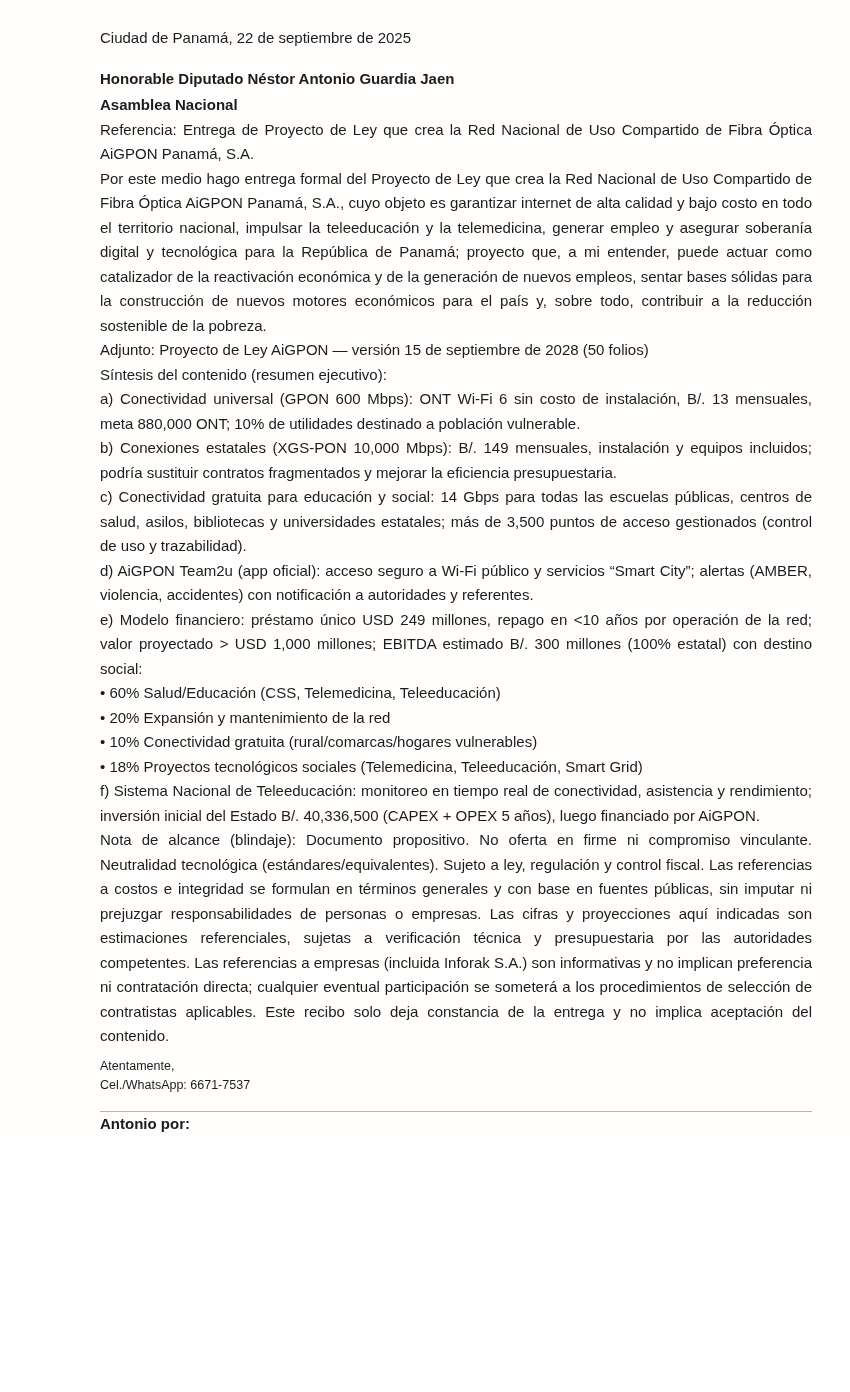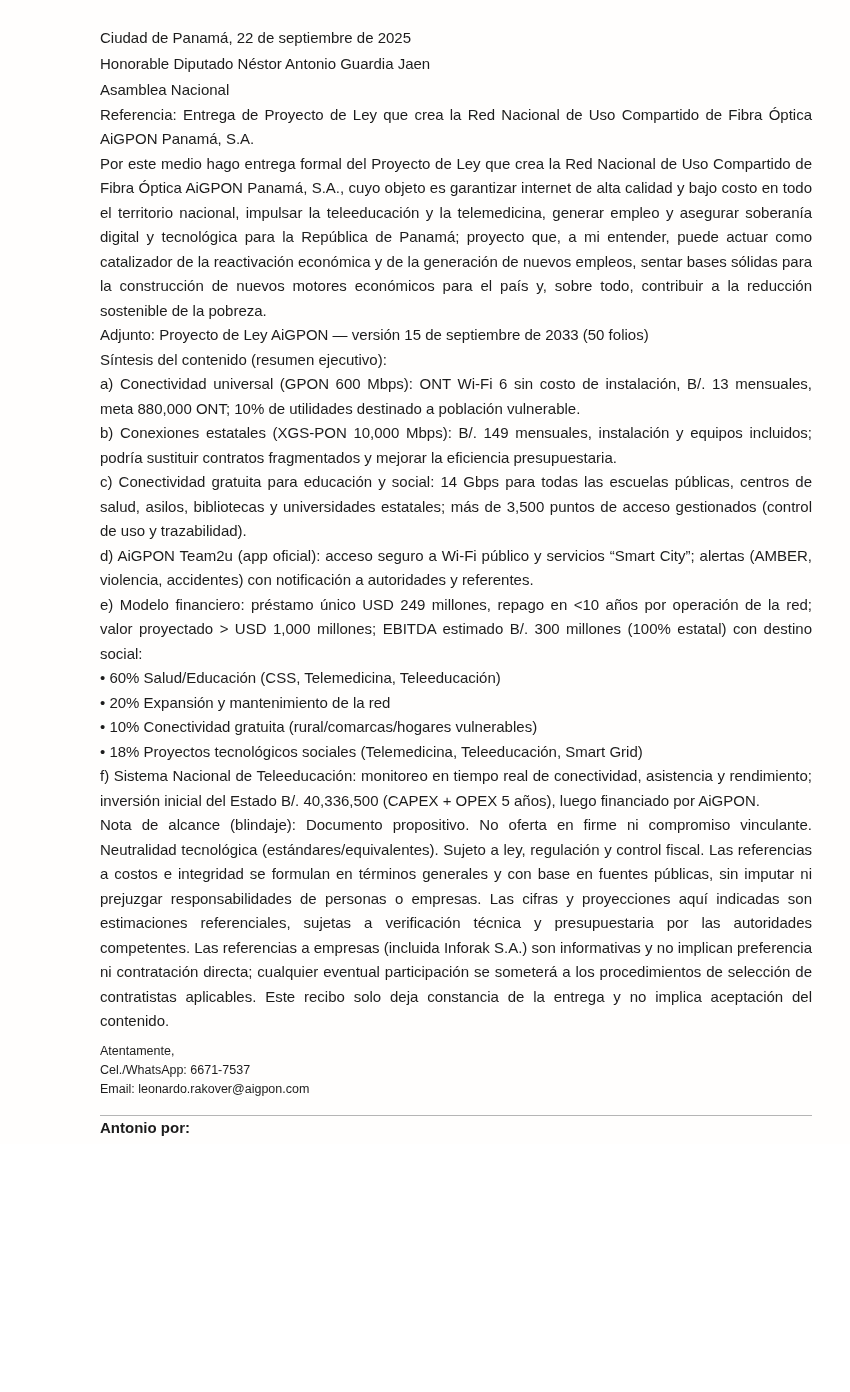--- a/index.html
+++ b/index.html
@@ -4,21 +4,21 @@
 <style>
   html,body{margin:0;padding:0;background:#ffffff;}
   .page{
     position:relative;width:850px;height:1144px;background:#fffefd;
     font-family:"Liberation Sans","DejaVu Sans",sans-serif;color:#1c1c1c;
     overflow:hidden;
   }
   .content{position:absolute;left:100px;top:26px;width:712px;}
   .content p{margin:0;font-size:15px;line-height:24.5px;}
   .justify{text-align:justify;}
-  .recipient{font-weight:normal;line-height:26px;font-size:15px;}
+  .recipient{margin-top:15px;font-weight:bold;line-height:26px;font-size:15px;}
   .mt-ref{margin-top:31px;}
   .mt-body{margin-top:21px;}
   .mt-attach{margin-top:21px;}
   .mt-intro{margin-top:25px;}
   .mt-note{margin-top:25px;}
   .sigblock{margin-top:8px;}
   .sigblock p{font-size:12.5px;line-height:19px;}
   .rule{margin:16px 0 0;border:none;border-top:1.5px solid #b5b5b5;width:100%;}
   .recibido{margin-top:16px;font-weight:bold;}
   .field-row{display:flex;align-items:flex-end;font-size:15px;line-height:26px;}
@@ -73,42 +73,41 @@
 
     <div class="recipient">
       <div>Honorable Diputado Néstor Antonio Guardia Jaen</div>
       <div>Asamblea Nacional</div>
     </div>
 
     <p class="mt-ref justify">Referencia: Entrega de Proyecto de Ley que crea la Red Nacional de Uso Compartido de Fibra Óptica AiGPON Panamá, S.A.</p>
 
     <p class="mt-body justify">Por este medio hago entrega formal del Proyecto de Ley que crea la Red Nacional de Uso Compartido de Fibra Óptica AiGPON Panamá, S.A., cuyo objeto es garantizar internet de alta calidad y bajo costo en todo el territorio nacional, impulsar la teleeducación y la telemedicina, generar empleo y asegurar soberanía digital y tecnológica para la República de Panamá; proyecto que, a mi entender, puede actuar como catalizador de la reactivación económica y de la generación de nuevos empleos, sentar bases sólidas para la construcción de nuevos motores económicos para el país y, sobre todo, contribuir a la reducción sostenible de la pobreza.</p>
 
-    <p class="mt-attach">Adjunto: Proyecto de Ley AiGPON — versión 15 de septiembre de 2033 (50 folios)</p>
+    <p class="mt-attach">Adjunto: Proyecto de Ley AiGPON — versión 15 de septiembre de 2028 (50 folios)</p>
 
     <div>
       <p class="mt-intro">Síntesis del contenido (resumen ejecutivo):</p>
       <p class="justify">a) Conectividad universal (GPON 600 Mbps): ONT Wi-Fi 6 sin costo de instalación, B/. 13 mensuales, meta 880,000 ONT; 10% de utilidades destinado a población vulnerable.</p>
       <p class="justify">b) Conexiones estatales (XGS-PON 10,000 Mbps): B/. 149 mensuales, instalación y equipos incluidos; podría sustituir contratos fragmentados y mejorar la eficiencia presupuestaria.</p>
       <p class="justify">c) Conectividad gratuita para educación y social: 14 Gbps para todas las escuelas públicas, centros de salud, asilos, bibliotecas y universidades estatales; más de 3,500 puntos de acceso gestionados (control de uso y trazabilidad).</p>
       <p class="justify">d) AiGPON Team2u (app oficial): acceso seguro a Wi-Fi público y servicios “Smart City”; alertas (AMBER, violencia, accidentes) con notificación a autoridades y referentes.</p>
       <p class="justify">e) Modelo financiero: préstamo único USD 249 millones, repago en &lt;10 años por operación de la red; valor proyectado &gt; USD 1,000 millones; EBITDA estimado B/. 300 millones (100% estatal) con destino social:</p>
       <p>• 60% Salud/Educación (CSS, Telemedicina, Teleeducación)</p>
       <p>• 20% Expansión y mantenimiento de la red</p>
       <p>• 10% Conectividad gratuita (rural/comarcas/hogares vulnerables)</p>
       <p>• 18% Proyectos tecnológicos sociales (Telemedicina, Teleeducación, Smart Grid)</p>
       <p class="justify">f) Sistema Nacional de Teleeducación: monitoreo en tiempo real de conectividad, asistencia y rendimiento; inversión inicial del Estado B/. 40,336,500 (CAPEX + OPEX 5 años), luego financiado por AiGPON.</p>
     </div>
 
     <p class="mt-note justify">Nota de alcance (blindaje): Documento propositivo. No oferta en firme ni compromiso vinculante. Neutralidad tecnológica (estándares/equivalentes). Sujeto a ley, regulación y control fiscal. Las referencias a costos e integridad se formulan en términos generales y con base en fuentes públicas, sin imputar ni prejuzgar responsabilidades de personas o empresas. Las cifras y proyecciones aquí indicadas son estimaciones referenciales, sujetas a verificación técnica y presupuestaria por las autoridades competentes. Las referencias a empresas (incluida Inforak S.A.) son informativas y no implican preferencia ni contratación directa; cualquier eventual participación se someterá a los procedimientos de selección de contratistas aplicables. Este recibo solo deja constancia de la entrega y no implica aceptación del contenido.</p>
 
     <div class="sigblock">
       <p>Atentamente,</p>
       <p>Cel./WhatsApp: 6671-7537</p>
-      <p>Email: leonardo.rakover@aigpon.com</p>
     </div>
 
     <hr class="rule">
 
     <p class="recibido">Antonio por:</p>
 
     <div class="field-row mt-fields">
       <span class="lbl">Nombre:</span>
       <span class="fill-line w-nombre"></span>
     </div>

